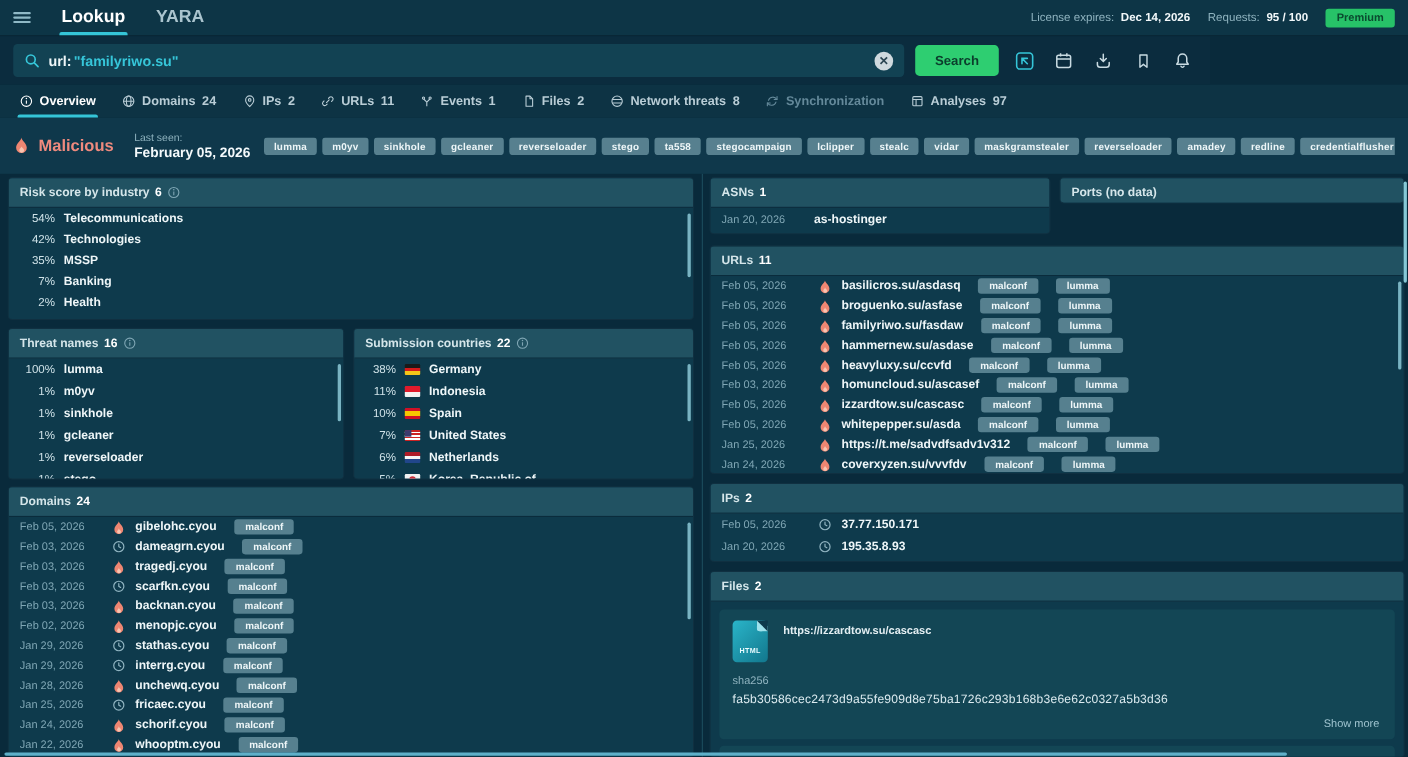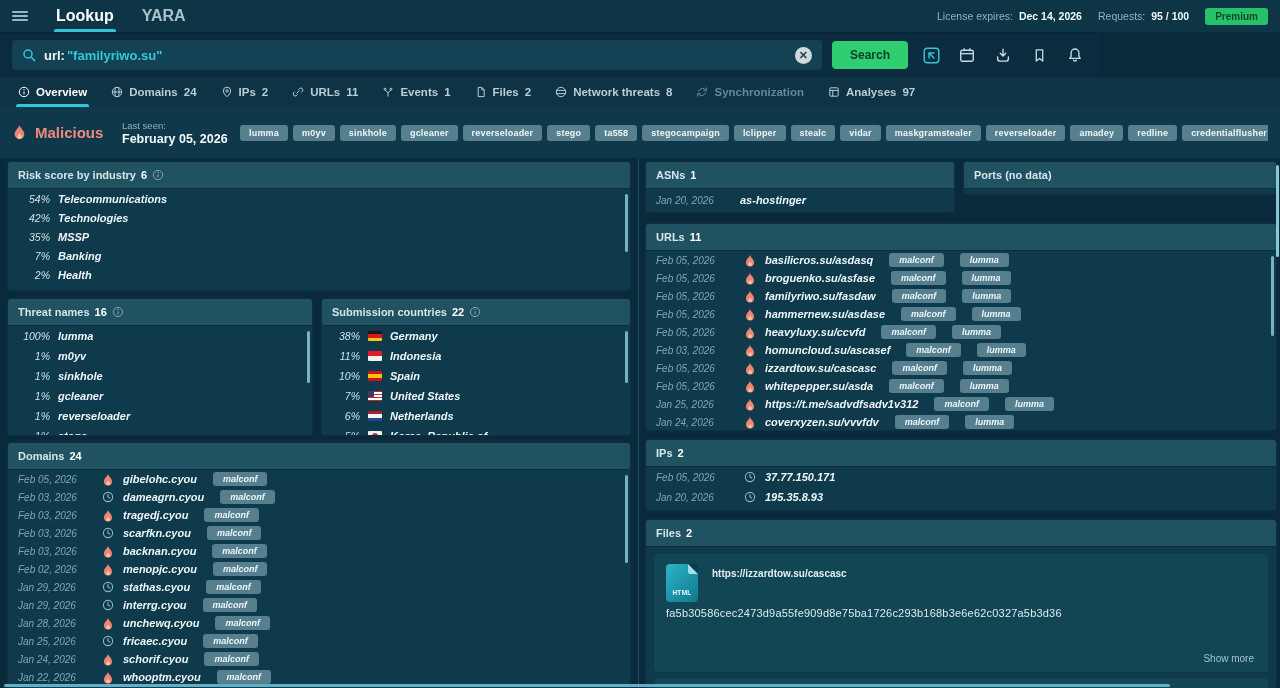--- a/index.html
+++ b/index.html
@@ -56,21 +56,21 @@
   .tagrow{flex:1;display:flex;align-items:center;gap:5px;overflow:hidden;white-space:nowrap;}
   .tag{background:#57808f;color:#eef6f8;font-size:9px;font-weight:700;letter-spacing:.2px;
        padding:3px 9px;border-radius:3px;cursor:pointer;flex:none;}
   
   .panel{position:absolute;border-radius:3px;overflow:hidden;background:#0e3a4c;
          box-shadow:0 0 0 1px rgba(255,255,255,.03);}
   .p-head{height:26px;background:#215262;display:flex;align-items:center;gap:5px;
           padding:0 10px;border-bottom:1px solid #0a2c3c;}
   .p-title{font-size:11px;font-weight:600;color:#d5e6ea;}
   .p-count{font-size:11px;font-weight:700;color:#ffffff;}
-  .p-body{position:relative;font-style:italic;}
+  .p-body{position:relative;}
   .li{display:flex;align-items:center;gap:8px;padding-left:10px;cursor:pointer;}
   .stat-row{height:19px;}
   .stat-row2{height:20px;}
   .ent-row{height:18px;}
   .pct{width:32px;text-align:right;font-size:10.5px;color:#cfe2e8;flex:none;}
   .nm{font-size:11px;font-weight:600;color:#eef6f8;}
   .date{width:76px;font-size:10px;color:#7fa6b4;flex:none;}
   .vicon{width:13px;height:13px;flex:none;}
   .chip{background:#56808f;color:#eef6f8;font-size:9px;font-weight:700;padding:2px 10px;
         border-radius:3px;margin-left:8px;flex:none;cursor:pointer;}
@@ -596,21 +596,21 @@
   </div>
   <div class="p-body">
 
       <div class="li" style="height:22px;">
         <span class="date">Jan 20, 2026</span>
         <span class="nm">as-hostinger</span>
       </div>
     </div>
 </section>
 
-<section class="panel" style="left:964px;top:162px;width:312px;height:32px;">
+<section class="panel" style="left:964px;top:162px;width:312px;height:22px;">
   <div class="p-head">
     <span class="p-title">Ports (no data)</span>
   </div>
 </section>
 
 <section class="panel" style="left:646px;top:224px;width:630px;height:206px;">
   <div class="p-head">
     <span class="p-title">URLs</span>
     <span class="p-count">11</span>
   </div>
@@ -799,20 +799,21 @@
   </div>
   <div>
 
       <div class="fcard">
         <div style="display:flex;align-items:flex-start;gap:14px;">
           <div class="fico">
             <span>HTML</span>
           </div>
           <span class="furl" style="margin-top:4px;">https://izzardtow.su/cascasc</span>
         </div>
+        <div class="fhashlbl">sha256</div>
         <div class="fhash">fa5b30586cec2473d9a55fe909d8e75ba1726c293b168b3e6e62c0327a5b3d36</div>
         <span class="showmore">Show more</span>
       </div>
     </div>
   <div class="card2"></div>
 </section>
 
 <div class="col-divider"></div>
 <span class="page-vsb"></span>
 <span class="page-hsb"></span>

